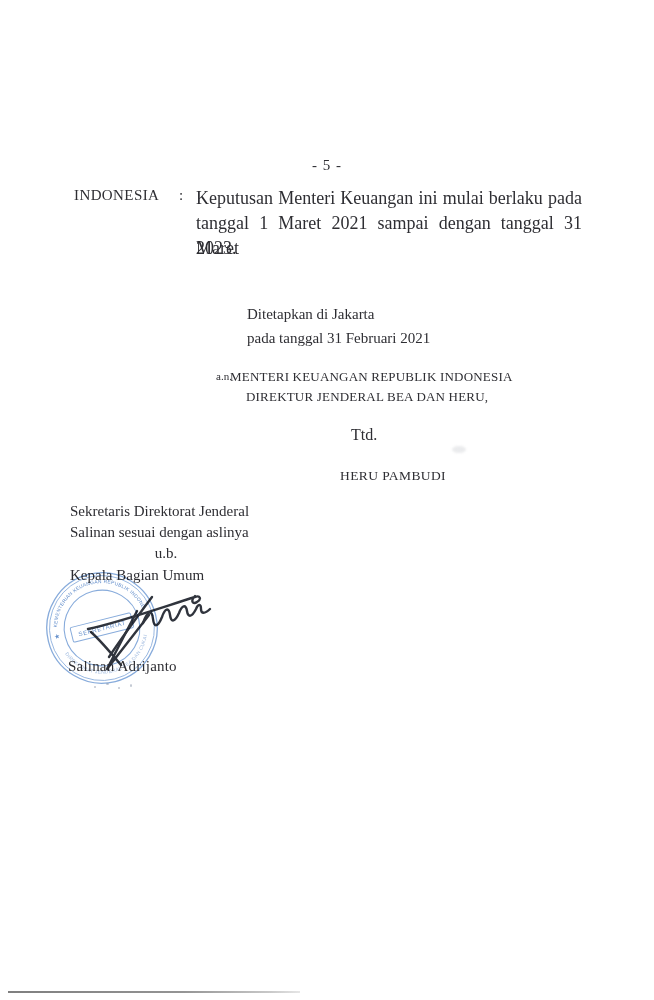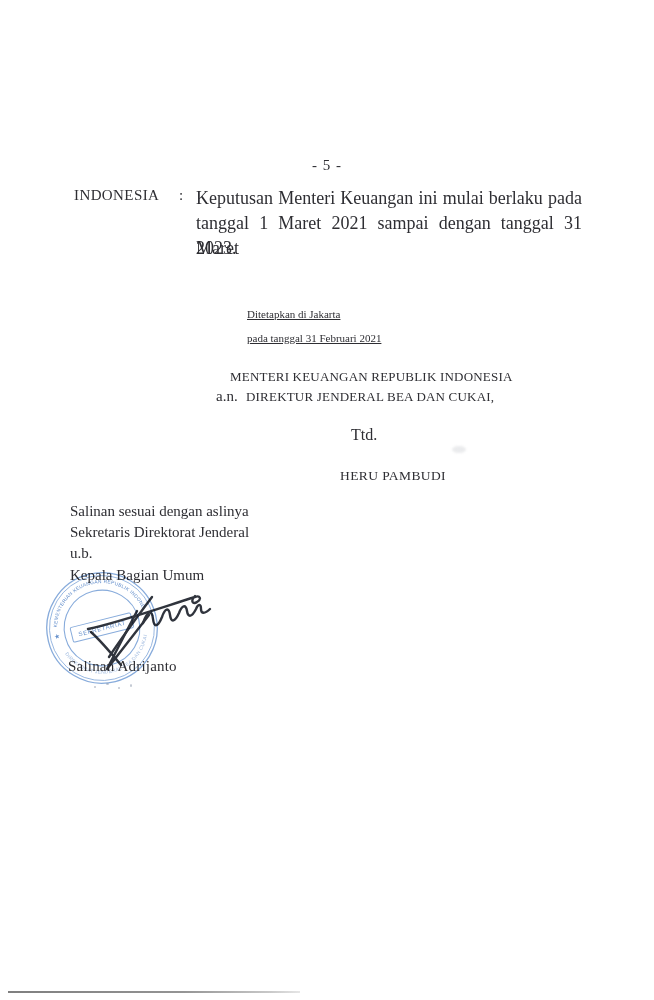--- a/index.html
+++ b/index.html
@@ -16,30 +16,30 @@
   .pagenum{
     left:0;right:0;top:157px;
     text-align:center;
     font-size:15px;letter-spacing:1px;
   }
   .dictum-label{left:74px;top:187px;font-size:15px;letter-spacing:.4px;}
   .dictum-colon{left:179px;top:187px;font-size:15px;}
   .dictum-par{left:196px;top:186px;width:386px;font-size:18px;}
   .dictum-par .ln{height:25px;line-height:25px;white-space:nowrap;}
   .dictum-par .ln.just{white-space:normal;text-align:justify;text-align-last:justify;}
-  .enact{font-size:11px;line-height:24px;text-decoration:underline;}
+  .enact{font-size:15px;line-height:24px;}
   .enact-place{left:247px;top:302px;}
   .enact-date{left:247px;top:326px;}
-  .an-prefix{left:216px;top:388px;font-size:15px;}
+  .an-prefix{left:216px;top:370px;font-size:11px;}
   .auth1{left:230px;top:369px;font-size:13px;letter-spacing:.2px;}
   .auth2{left:246px;top:389px;font-size:13px;letter-spacing:.2px;}
   .ttd{left:351px;top:426px;font-size:16px;}
   .signer1{left:286px;top:468px;width:160px;text-align:right;font-size:13.5px;letter-spacing:.4px;}
   .attest{left:70px;top:501px;width:192px;font-size:15px;line-height:21.2px;}
-  .attest .center{text-align:left;}
+  .attest .center{text-align:center;}
   .attest-name{left:68px;top:658px;font-size:15px;letter-spacing:.2px;}
   .stamp-svg{left:43px;top:569px;mix-blend-mode:multiply;opacity:.92;}
   .sig-svg{left:85px;top:585px;mix-blend-mode:multiply;}
   .scan-dots{left:92px;top:680px;width:46px;height:12px;}
   .scan-dots i{
     position:absolute;border-radius:50%;
     background:rgba(105,118,145,.42);
   }
   .scan-dots i:nth-child(1){left:2px;top:6px;width:2px;height:2px;}
   .scan-dots i:nth-child(2){left:14px;top:3px;width:3px;height:2px;}
@@ -66,27 +66,27 @@
   <div class="abs dictum-par">
     <div class="ln just">Keputusan Menteri Keuangan ini mulai berlaku pada</div>
     <div class="ln just">tanggal 1 Maret 2021 sampai dengan tanggal 31 Maret</div>
     <div class="ln">2023.</div>
   </div>
 
   <div class="abs enact enact-place">Ditetapkan di Jakarta</div>
   <div class="abs enact enact-date">pada tanggal 31 Februari 2021</div>
   <div class="abs an-prefix">a.n.</div>
   <div class="abs auth1">MENTERI KEUANGAN REPUBLIK INDONESIA</div>
-  <div class="abs auth2">DIREKTUR JENDERAL BEA DAN CUKAI,</div>
+  <div class="abs auth2">DIREKTUR JENDERAL BEA DAN HERU,</div>
   <div class="abs ttd">Ttd.</div>
   <div class="abs signer1">HERU PAMBUDI</div>
 
   <div class="abs attest">
+    <div>Sekretaris Direktorat Jenderal</div>
     <div>Salinan sesuai dengan aslinya</div>
-    <div>Sekretaris Direktorat Jenderal</div>
     <div class="center">u.b.</div>
     <div>Kepala Bagian Umum</div>
   </div>
 
   <svg class="abs stamp-svg" width="118" height="118" viewBox="0 0 118 118" aria-hidden="true">
     <defs>
       <path id="arcTop" d="M 15.0 49.6 A 45 45 0 0 1 103.3 51.2" fill="none"></path>
       <path id="arcBot" d="M 15.0 68.4 A 45 45 0 0 0 103.3 68.4" fill="none"></path>
     </defs>
     <g transform="rotate(-14 59 59)" stroke-linecap="round">

